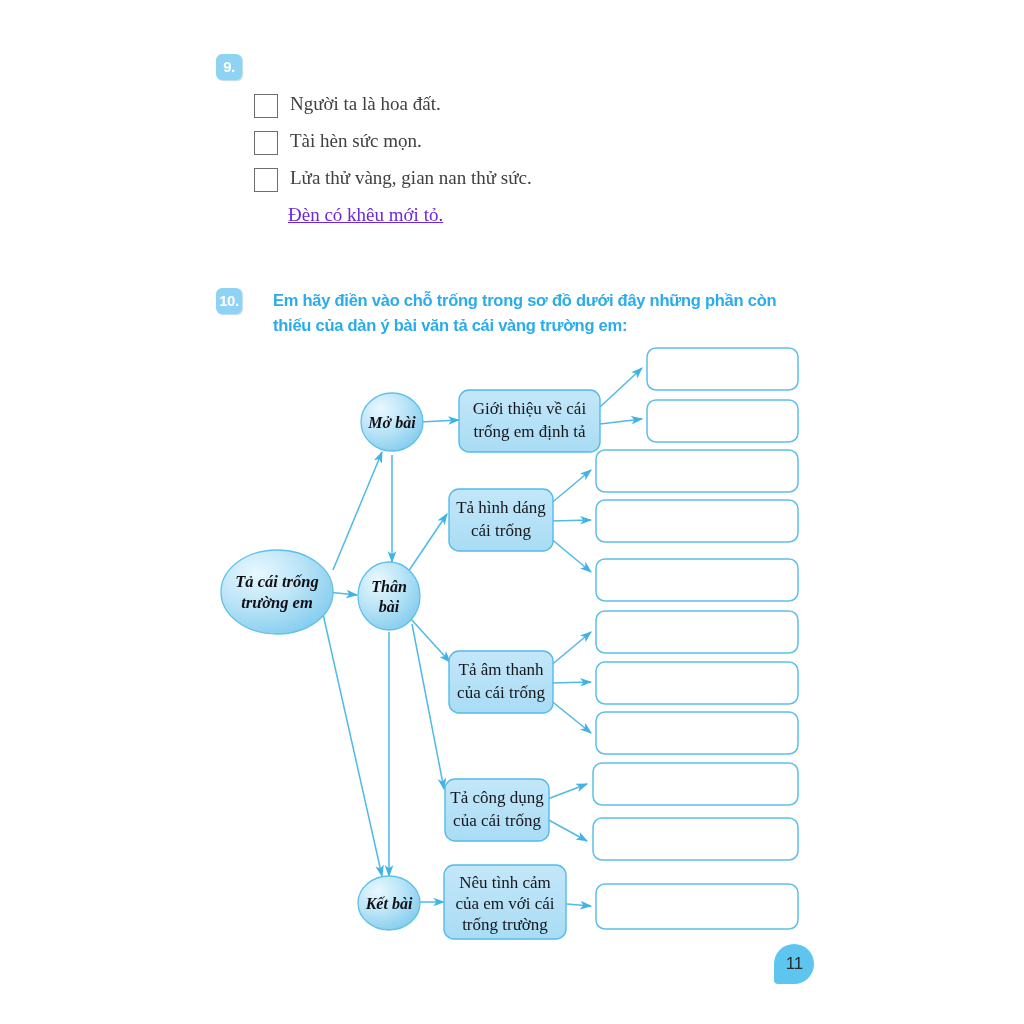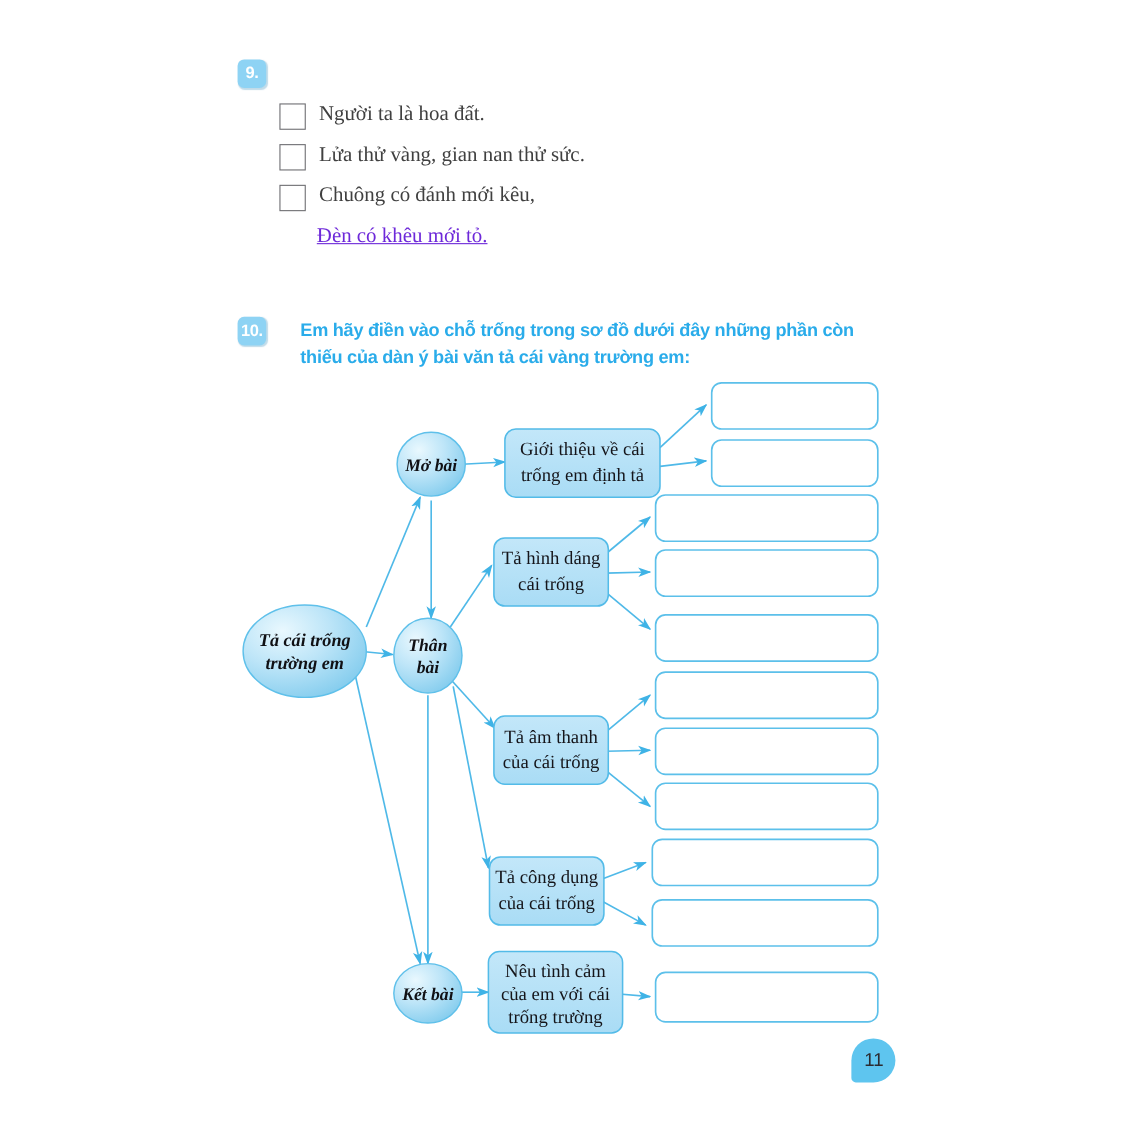--- a/index.html
+++ b/index.html
@@ -146,25 +146,25 @@
     <div class="q-badge">9.</div>
   </div>
 
   <div id="options">
     <div class="option-row">
       <div class="checkbox"></div>
       <div class="option-text">Người ta là hoa đất.</div>
     </div>
     <div class="option-row">
       <div class="checkbox"></div>
-      <div class="option-text">Lửa thử vàng, gian nan thử sức.</div>
+      <div class="option-text">Tài hèn sức mọn.</div>
     </div>
     <div class="option-row">
       <div class="checkbox"></div>
-      <div class="option-text">Chuông có đánh mới kêu,</div>
+      <div class="option-text">Lửa thử vàng, gian nan thử sức.</div>
     </div>
     <div class="option-cont">Đèn có khêu mới tỏ.</div>
   </div>
 
   <div class="question" style="left:216px; top:288px; width:600px;gap:20px;">
     <div class="q-badge">10.</div>
     <div class="q-text">
       <span>Em hãy điền vào chỗ trống trong sơ đồ dưới đây những phần còn thiếu</span>
       <span>của dàn ý bài văn tả cái vàng trường em:</span>
     </div>

